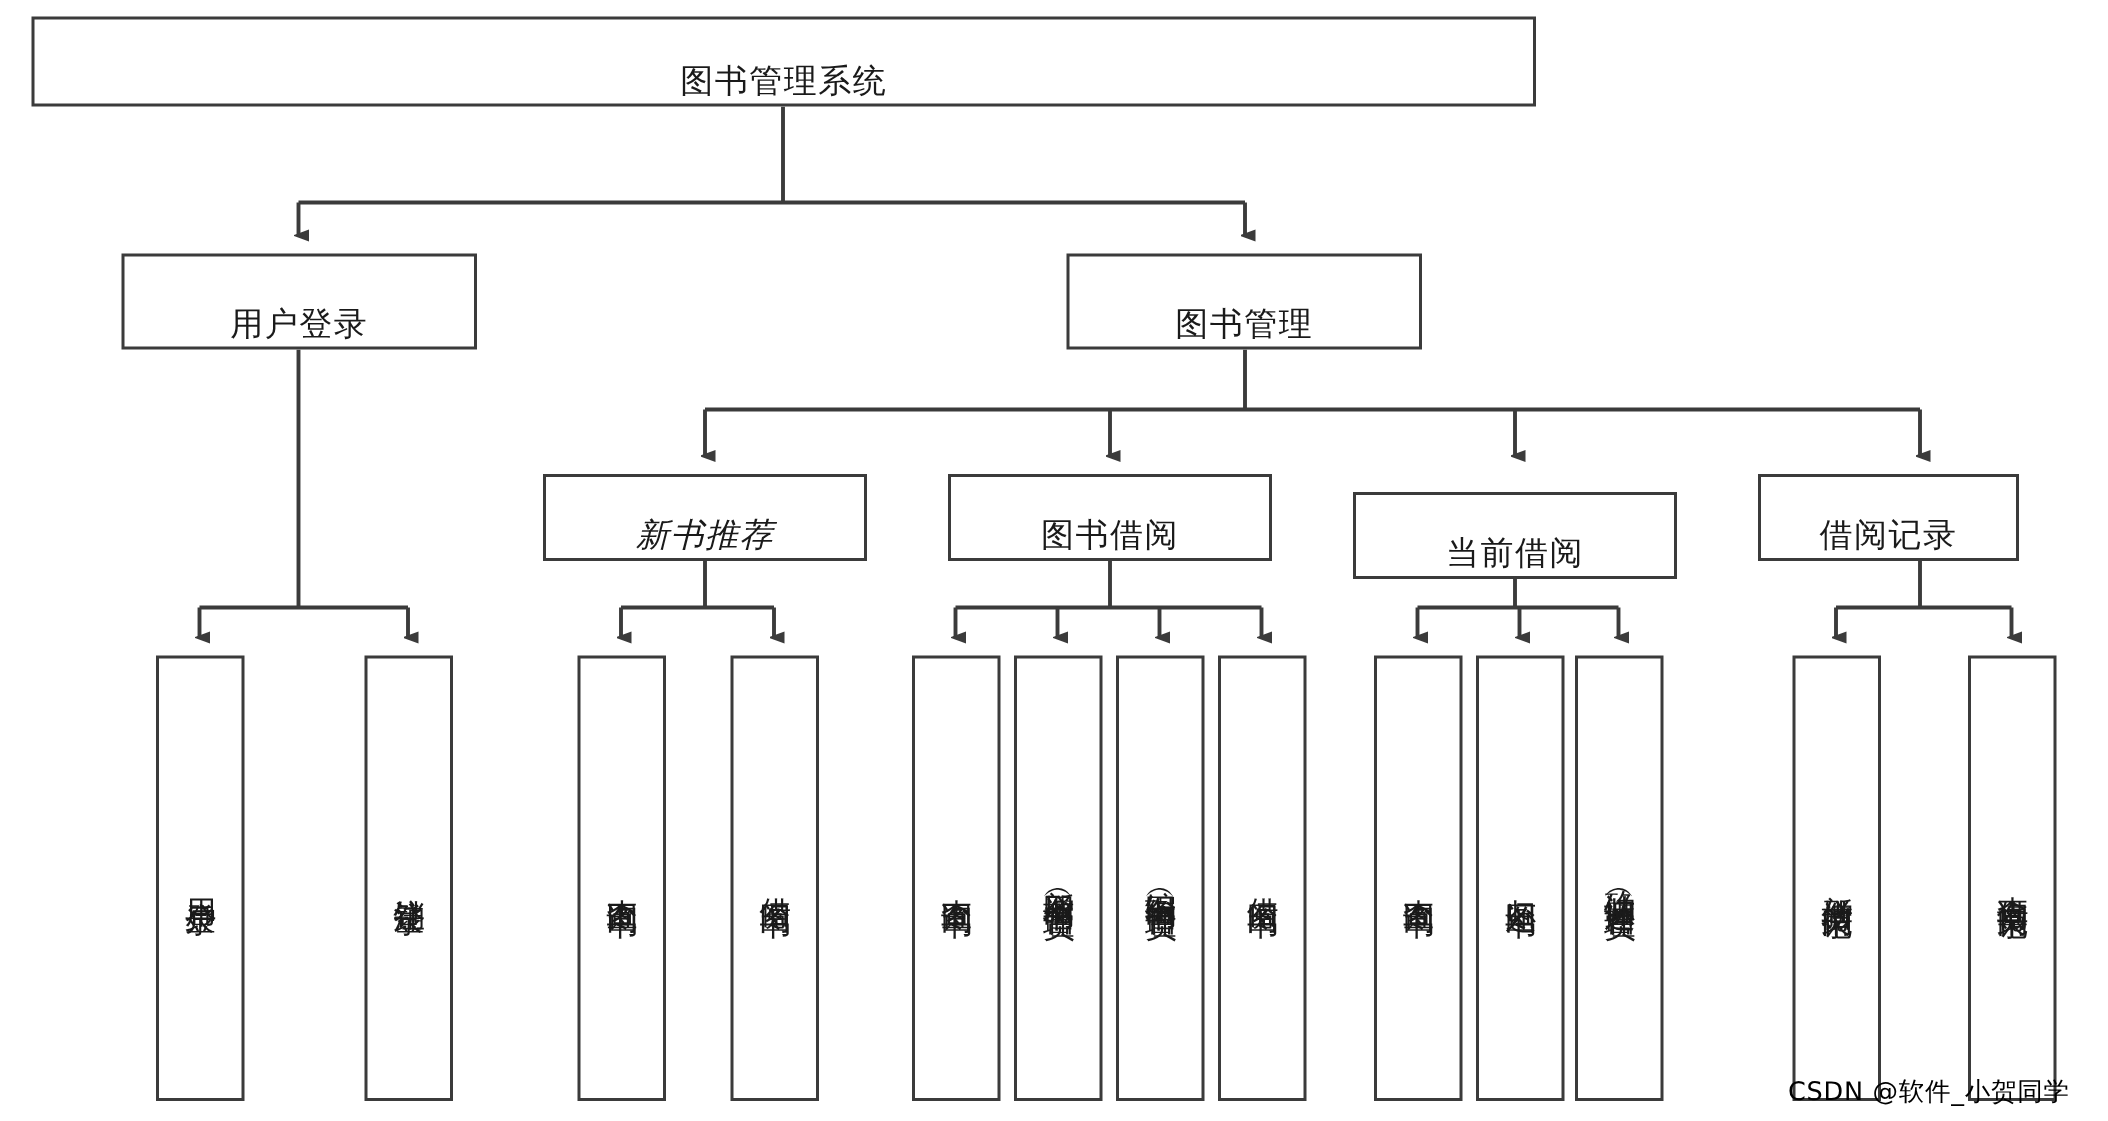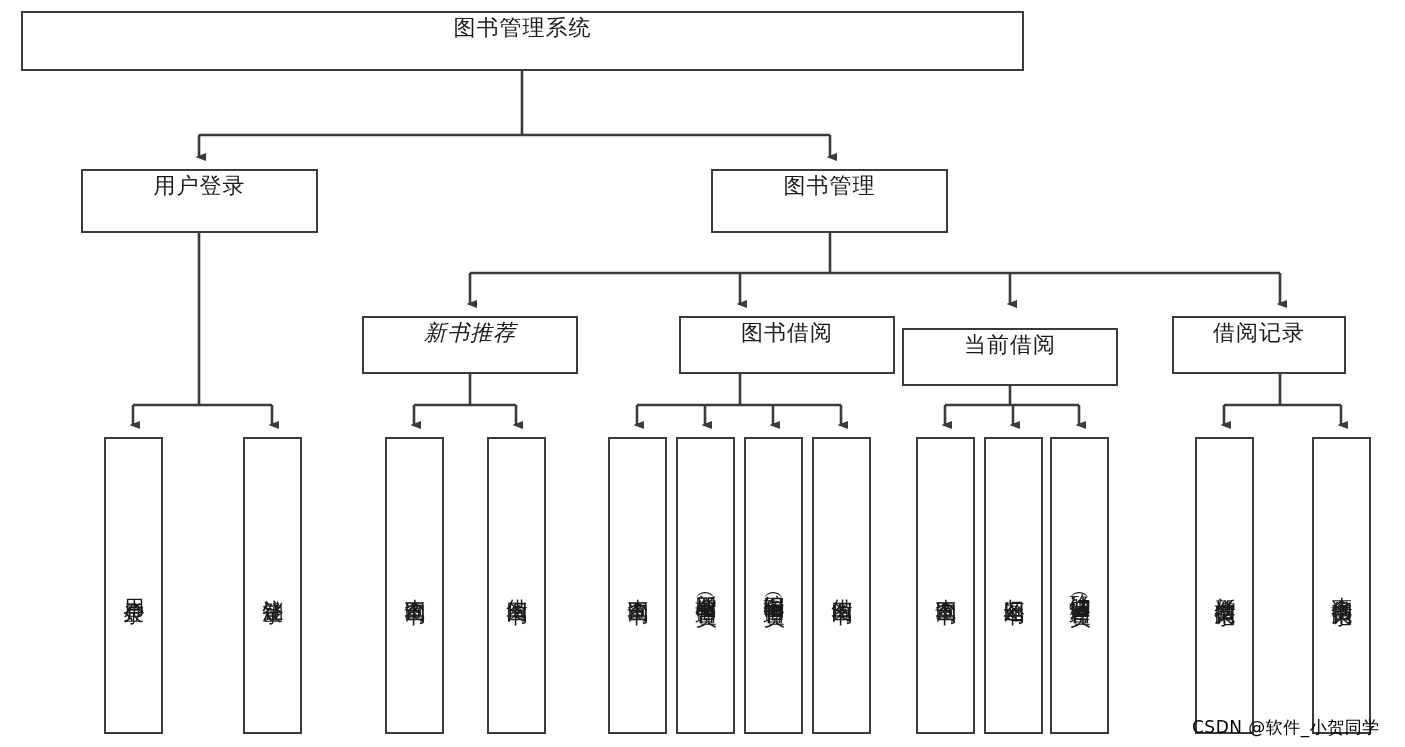--- a/index.html
+++ b/index.html
@@ -24,21 +24,21 @@
     width: 1405px;
     height: 747px;
     pointer-events: none;
   }
   .node {
     position: absolute;
     box-sizing: border-box;
     background: #ffffff;
     border: 2px solid #3b3b3b;
     display: flex;
-    align-items: flex-start;
+    align-items: flex-end;
     justify-content: center;
     color: #1a1a1a;
   }
   .node.horiz {
     font-size: 22px;
     letter-spacing: 1px;
   }
   .node.vert {
     align-items: center;
     justify-content: center;
@@ -123,21 +123,21 @@
   <div class="node horiz" style="left:81px; top:169px; width:237px; height:64px;">
     <span>用户登录</span>
   </div>
   <div class="node horiz" style="left:711px; top:169px; width:237px; height:64px;">
     <span>图书管理</span>
   </div>
 
   <div class="node horiz" style="left:362px; top:316px; width:216px; height:58px;font-style:italic;">
     <span>新书推荐</span>
   </div>
-  <div class="node horiz" style="left:632px; top:316px; width:216px; height:58px;margin-left:47px;">
+  <div class="node horiz" style="left:632px; top:316px; width:216px; height:58px;">
     <span>图书借阅</span>
   </div>
   <div class="node horiz" style="left:902px; top:328px; width:216px; height:58px;">
     <span>当前借阅</span>
   </div>
   <div class="node horiz" style="left:1172px; top:316px; width:174px; height:58px;">
     <span>借阅记录</span>
   </div>
 
   <div class="node vert" style="left:104px; top:437px; width:59px; height:297px;">

